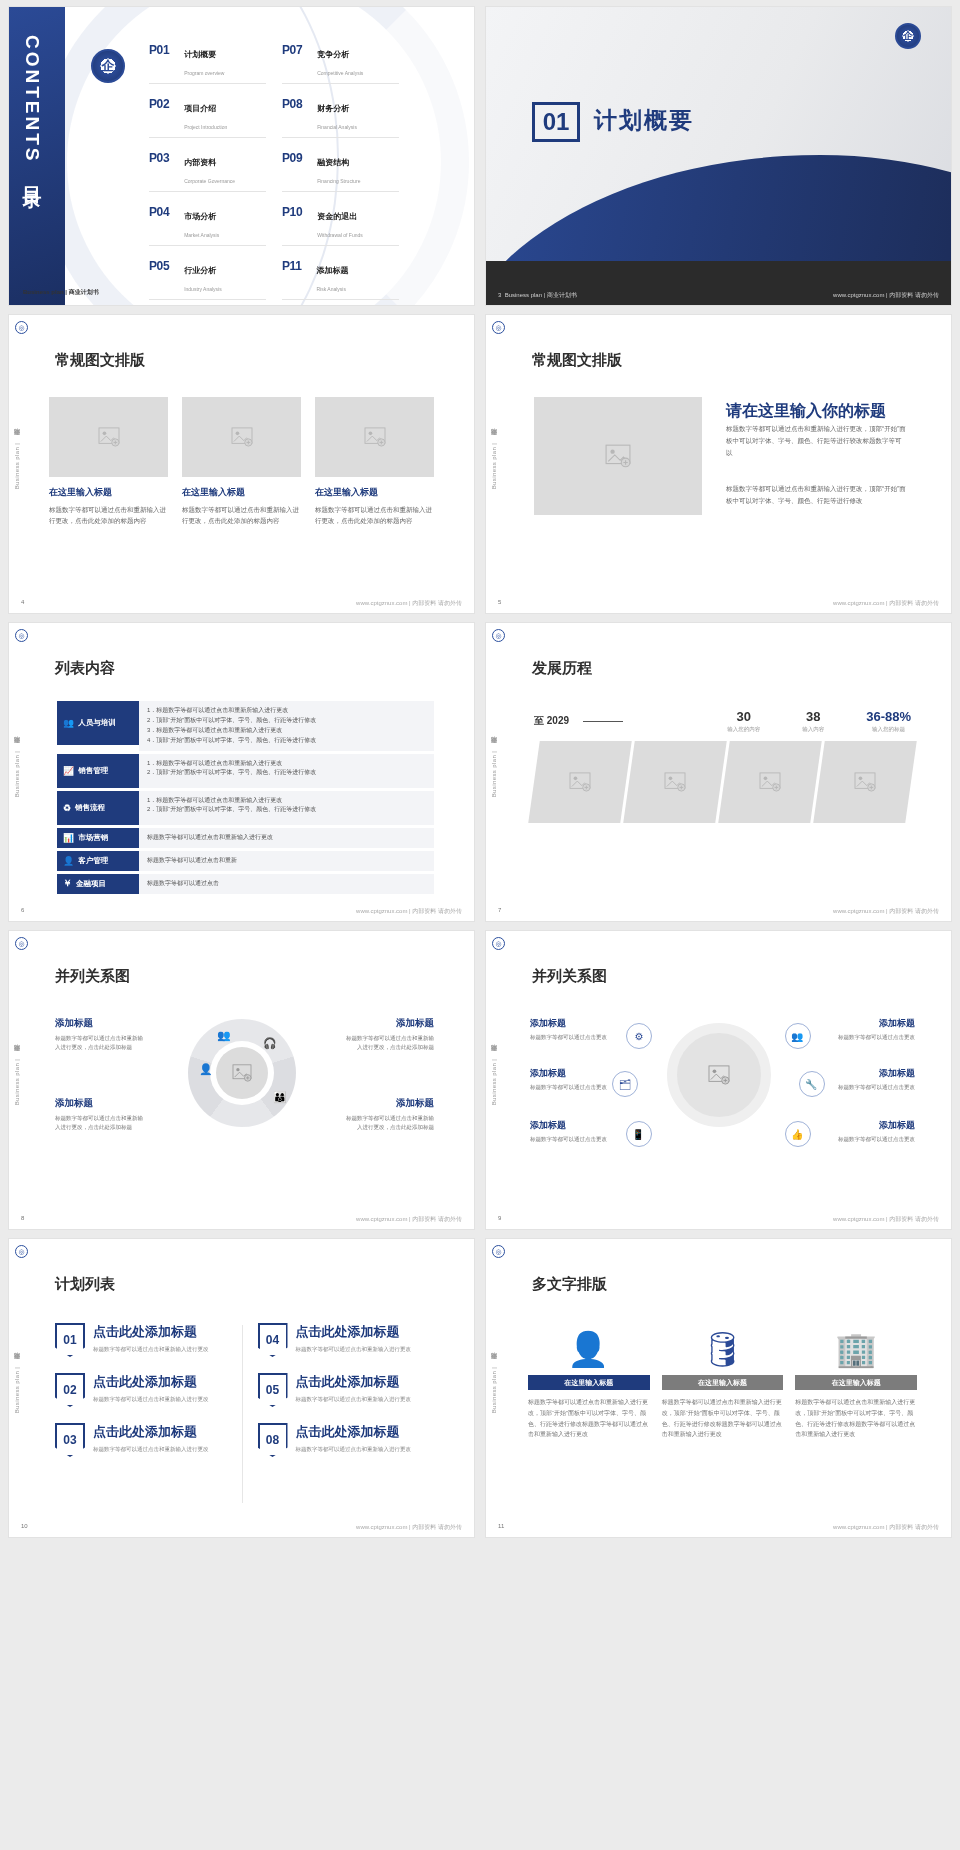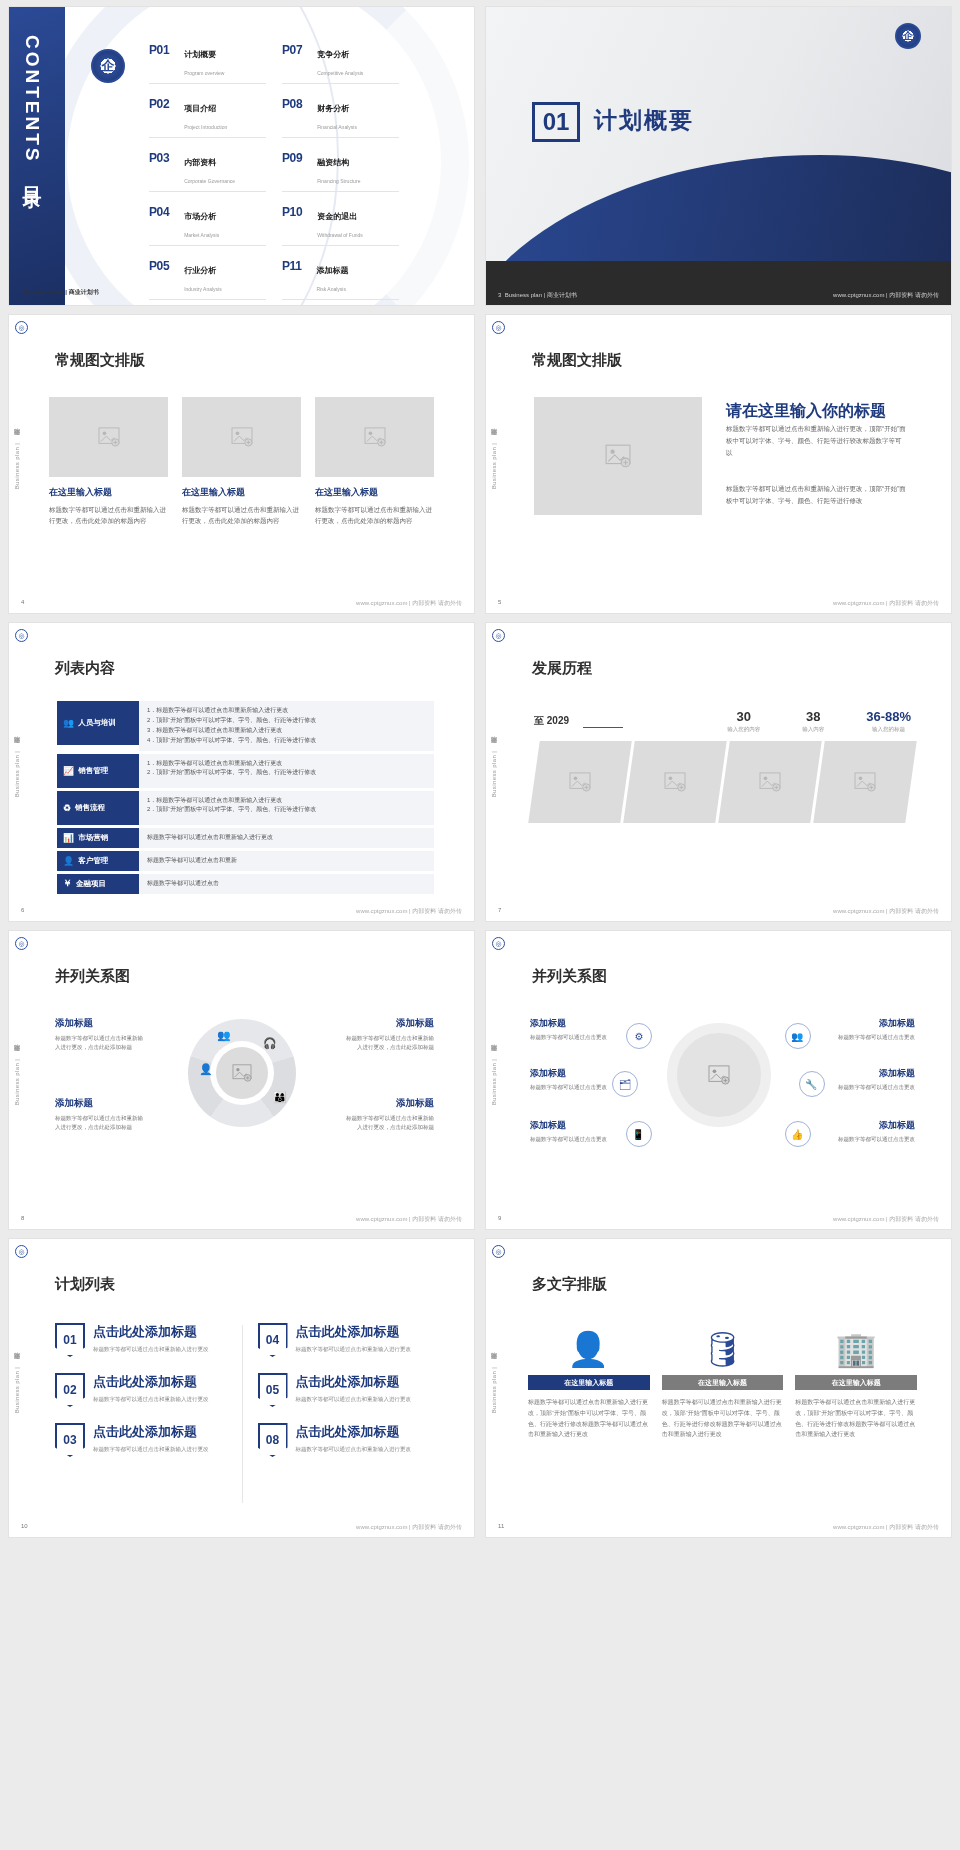--- a/index.html
+++ b/index.html
@@ -127,21 +127,21 @@
     width:82px; background:#1f3b7d; color:#fff; font-size:7.5px; font-weight:bold;
     display:flex; align-items:center; gap:4px; padding:0 6px;
   }
   .ltag .ic { font-size:9px; }
   .lbody { flex:1; background:#f3f4f7; font-size:6px; color:#555; line-height:1.65; padding:5px 8px; }
   .lrow.tall .ltag { height:34px; }
   .lrow.vtall .ltag { height:44px; }
   .lrow.small .ltag { height:20px; }
   
   .tl-head { position:absolute; left:48px; top:86px; right:40px; display:flex; align-items:center; }
-  .tl-year { font-size:10px; font-weight:bold; color:#333; display:flex; align-items:flex-end; gap:14px; }
+  .tl-year { font-size:10px; font-weight:bold; color:#333; display:flex; align-items:center; gap:14px; }
   .tl-year .bar { width:40px; height:1px; background:#555; display:inline-block; }
   .tl-stats { display:flex; flex:1; justify-content:flex-end; gap:42px; }
   .tl-stat { text-align:center; }
   .tl-stat .v { font-size:13px; font-weight:bold; color:#333; }
   .tl-stat .v.accent { color:#1f3b7d; }
   .tl-stat .l { font-size:5.5px; color:#999; margin-top:2px; }
   .tl-imgs { position:absolute; left:48px; top:118px; right:40px; height:82px; display:flex; gap:3px; }
   .tl-imgs .ph { flex:1; transform:skewX(-8deg); }
   
   .donut-wrap { position:absolute; left:50%; top:88px; transform:translateX(-50%); width:108px; height:108px; }

